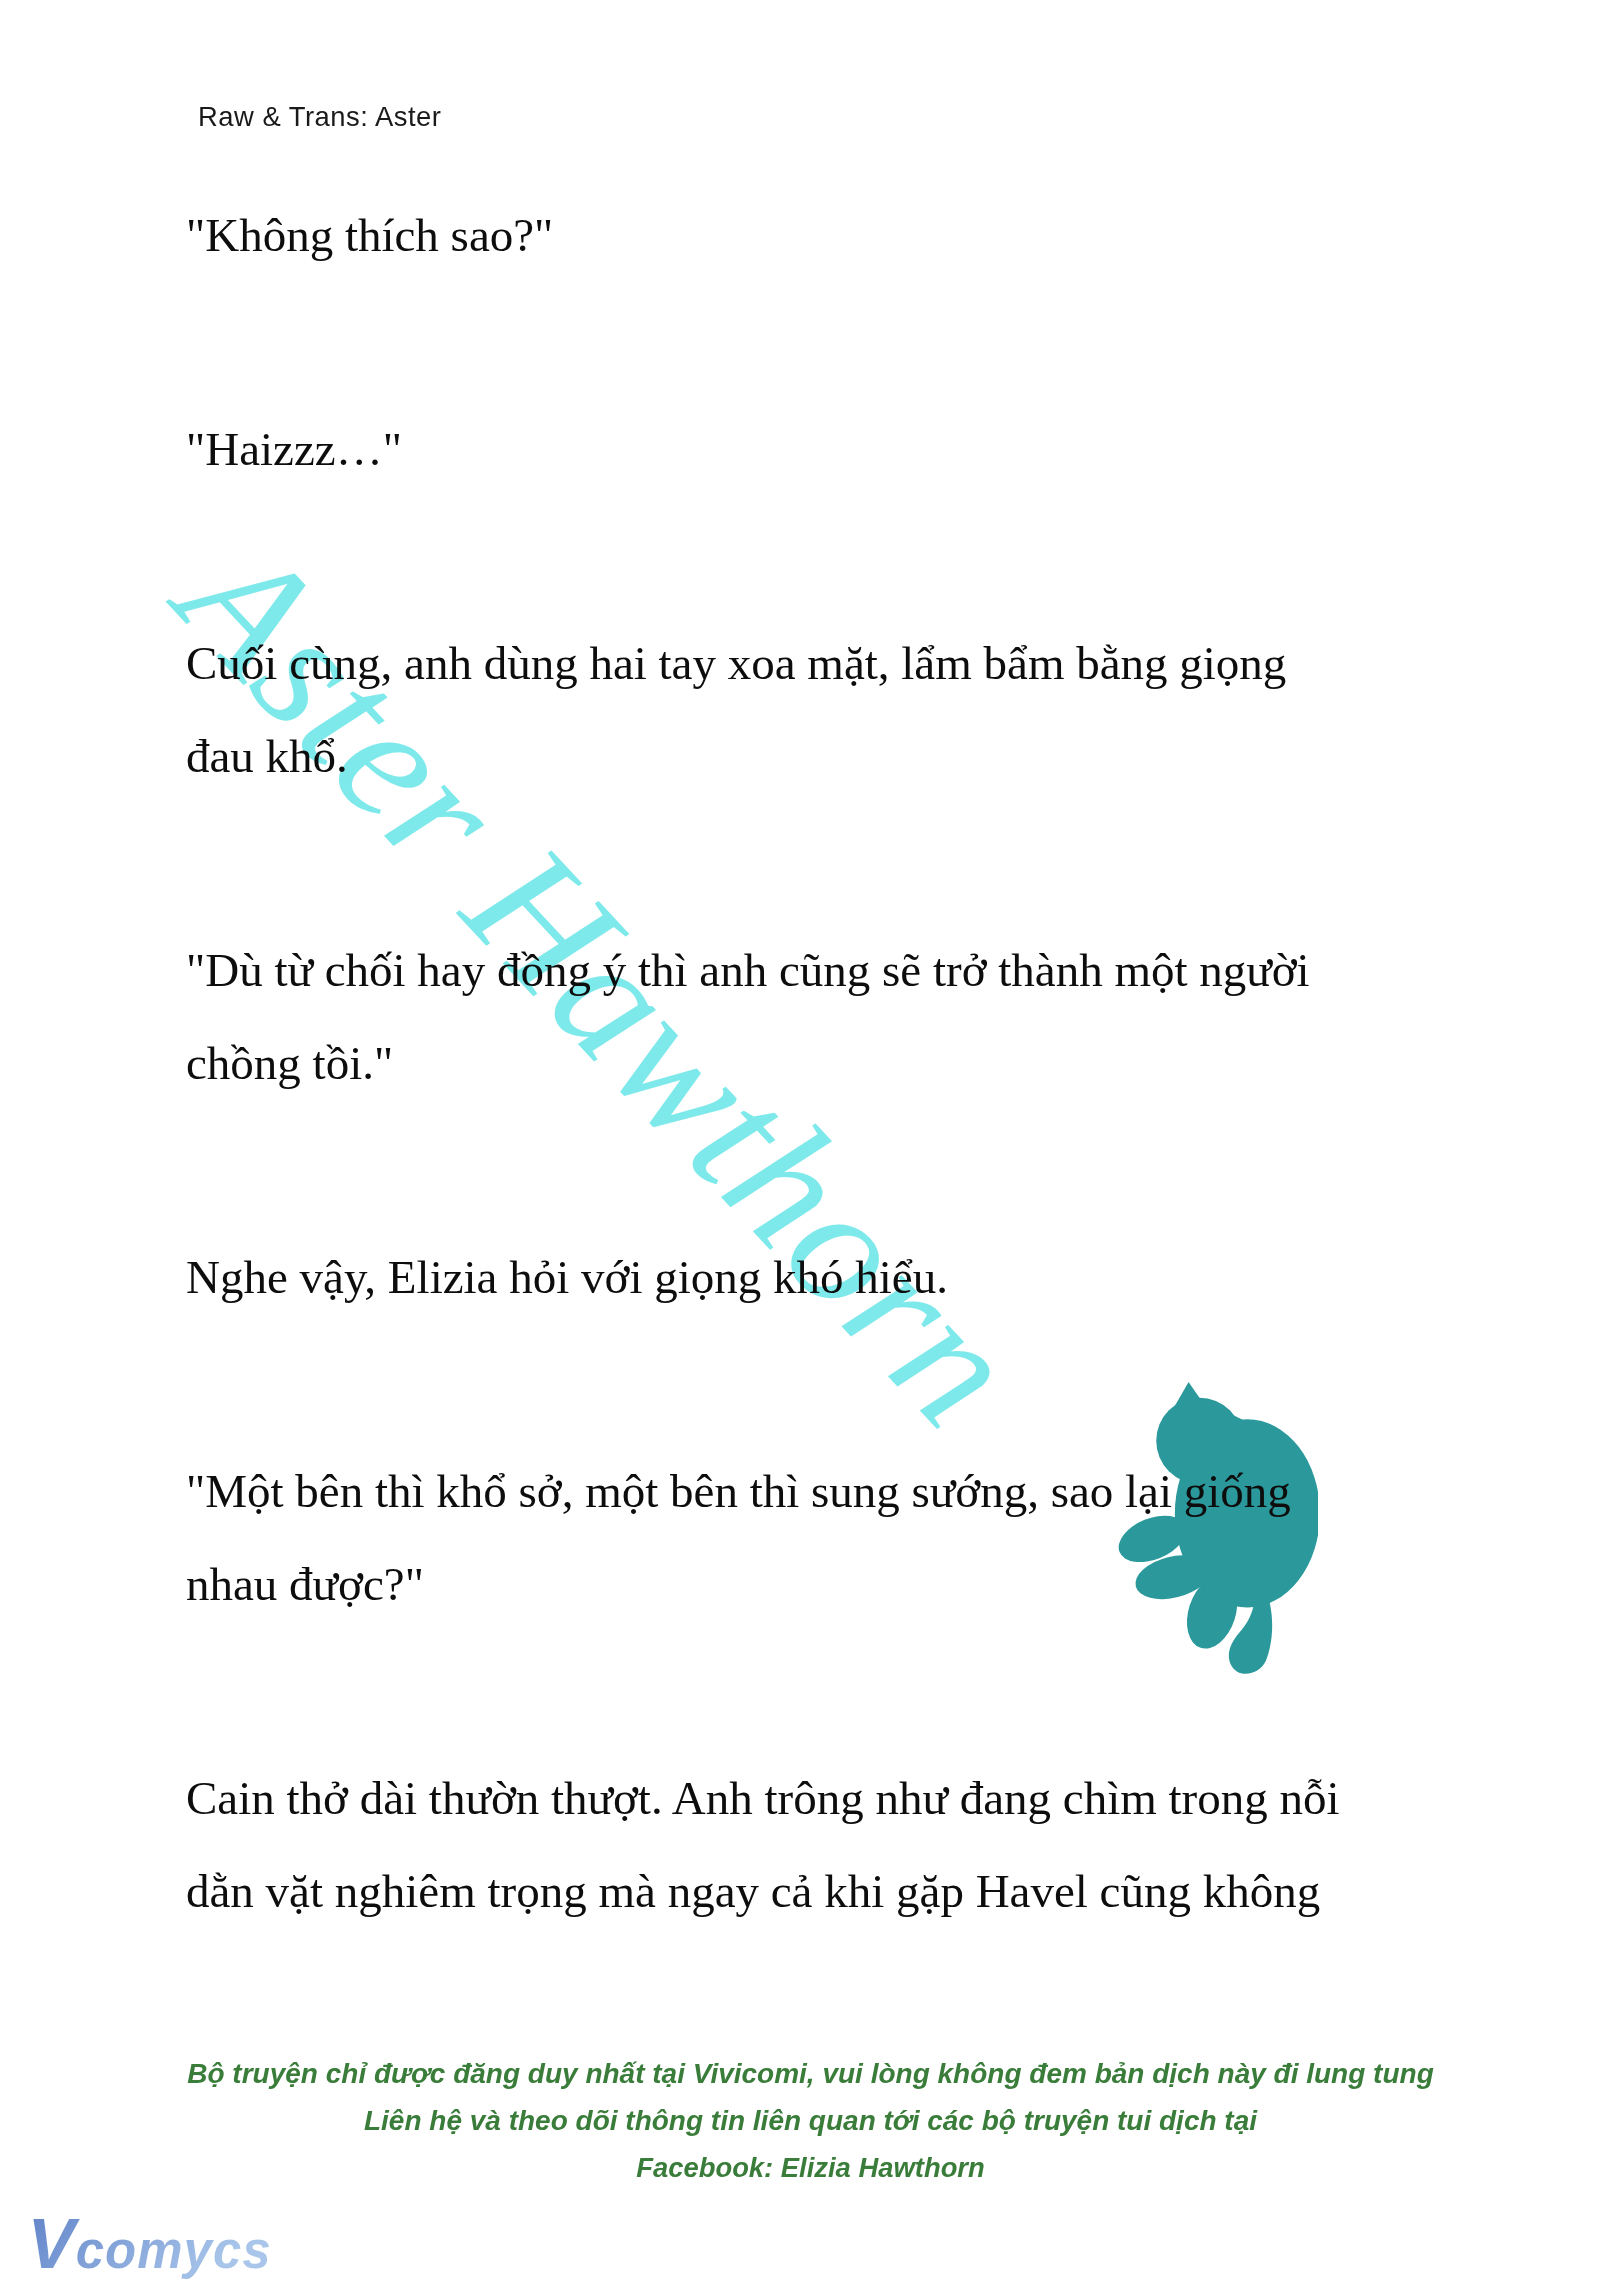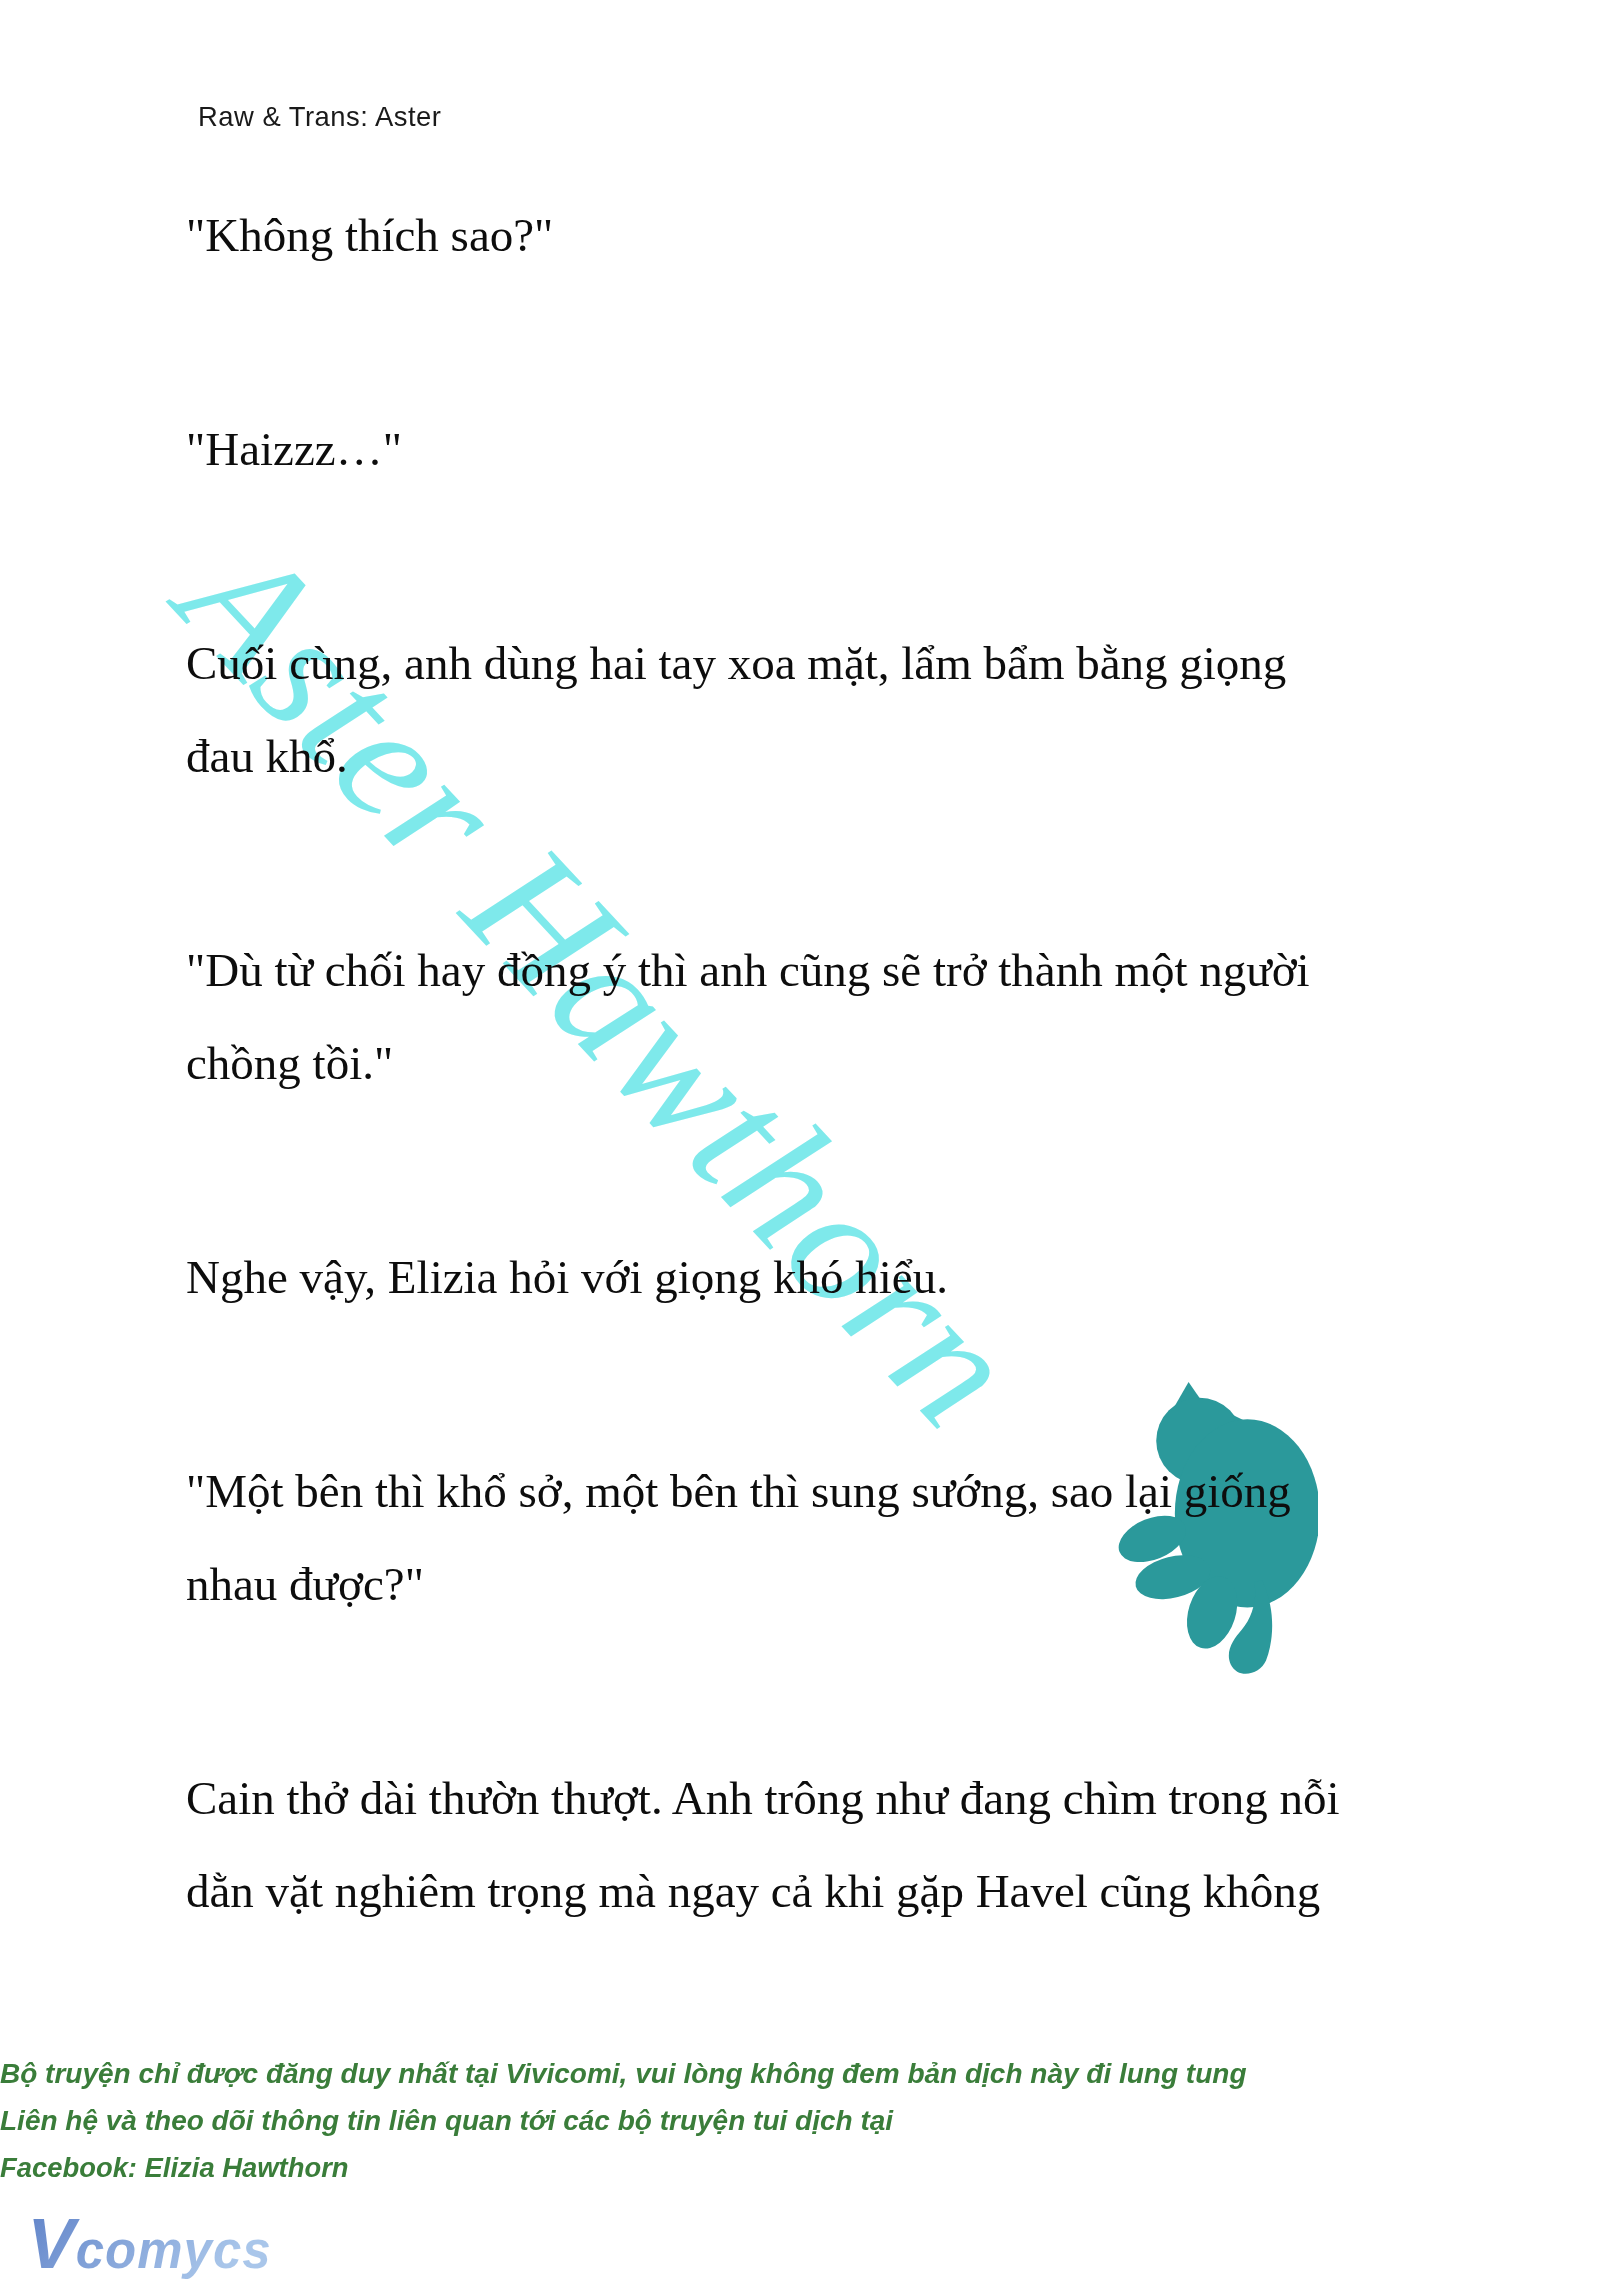--- a/index.html
+++ b/index.html
@@ -51,21 +51,21 @@
     font-size: 47px;
     color: #0d0d0d;
   }
   .para { margin: 0 0 121px 0; padding: 0; }
   .line { display: block; line-height: 93px; white-space: nowrap; }
 
   .footer {
     position: absolute;
     left: 0; top: 2050px;
     width: 100%;
-    text-align: left;
+    text-align: center;
     z-index: 1;
     font-family: "Liberation Sans", sans-serif;
     font-weight: bold;
     font-style: italic;
     color: var(--footer, #3a7d3a);
   }
   .footer-line { line-height: 47px; font-size: 28px; }
   .footer-line.small { font-size: 27.4px; }
 
   .logo {

